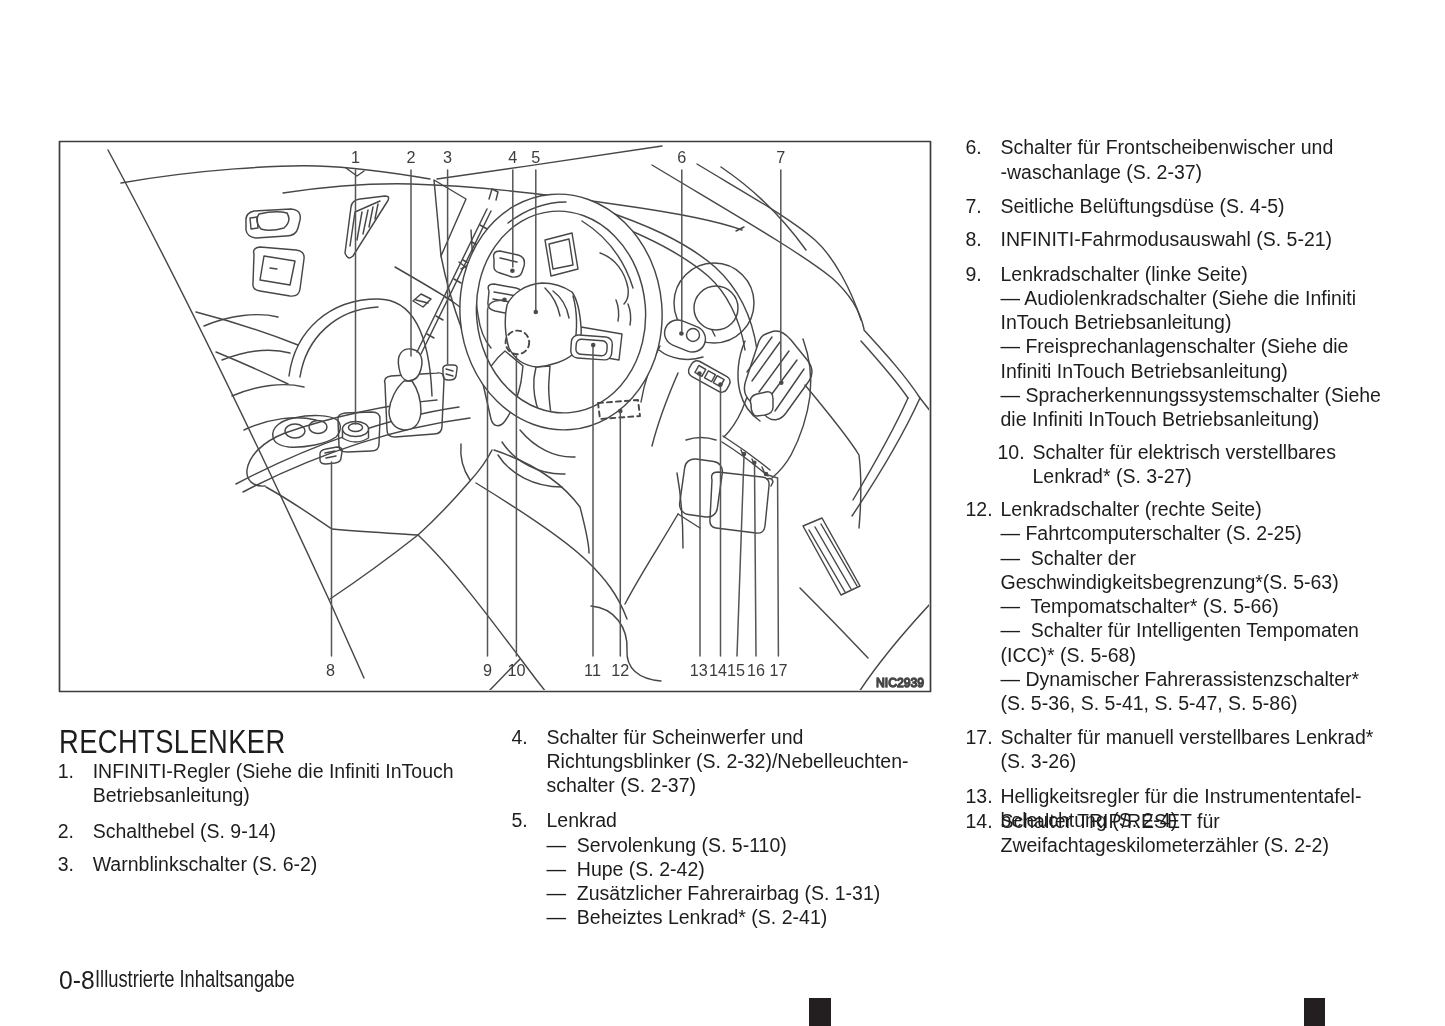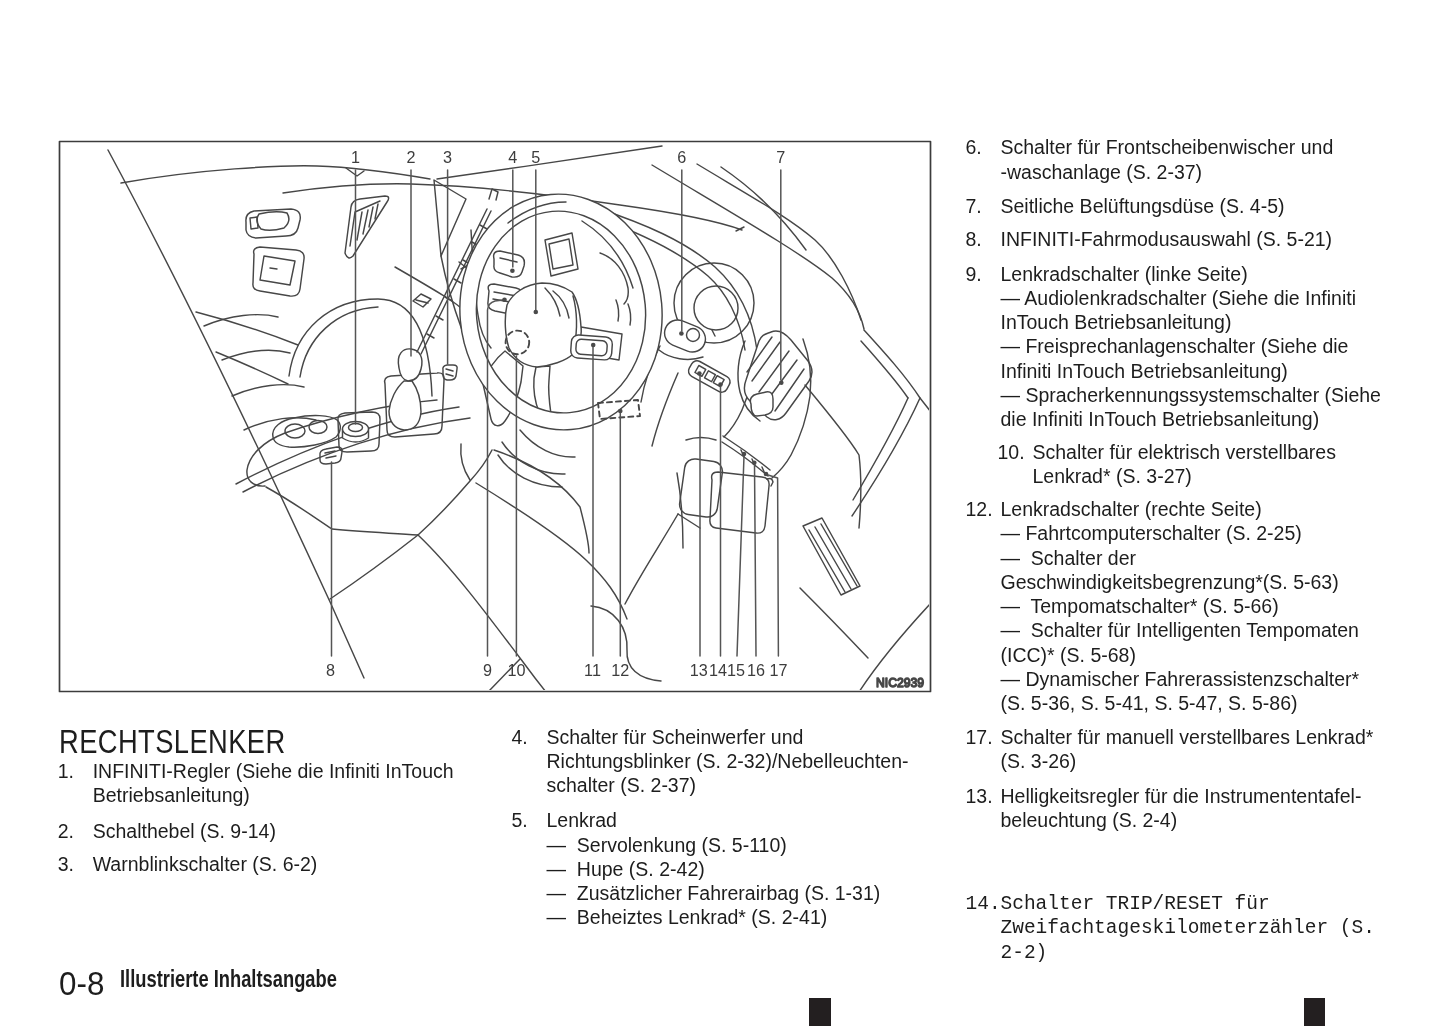--- a/index.html
+++ b/index.html
@@ -355,25 +355,25 @@
   <div class="item" style="top:724.5px;width:440px;">
       <span class="num">17.</span>
       <div class="txt">Schalter für manuell verstellbares Lenkrad*<br>(S. 3-26)</div>
     </div>
 
   <div class="item" style="top:783.8px;width:440px;">
       <span class="num">13.</span>
       <div class="txt">Helligkeitsregler für die Instrumententafel-<br>beleuchtung (S. 2-4)</div>
     </div>
 
-  <div class="item" style="top:892px;width:440px;font-family:Liberation Mono, monospace;">
+  <div class="item" style="top:809px;width:440px;">
       <span class="num">14.</span>
       <div class="txt">Schalter TRIP/RESET für<br>Zweifachtageskilometerzähler (S. 2-2)</div>
     </div>
 </div>
 
-<div class="abs" style="left:59px;top:966.5px;font-size:33px;line-height:1;"><span class="cx" style="transform:scaleX(0.95);">0-8</span></div>
-
-<div class="abs" style="left:120px;top:966.5px;font-size:24.5px;line-height:1;font-weight:bold;"><span class="cx" style="transform:scaleX(0.748);">Illustrierte Inhaltsangabe</span></div>
+<div class="abs" style="left:59px;top:966.5px;font-size:26px;line-height:1;"><span class="cx" style="transform:scaleX(0.95);">0-8</span></div>
+
+<div class="abs" style="left:95px;top:966.5px;font-size:24.5px;line-height:1;font-weight:normal;"><span class="cx" style="transform:scaleX(0.748);">Illustrierte Inhaltsangabe</span></div>
 
 <div class="sq" style="left:809px;"></div>
 
 <div class="sq" style="left:1304px;width:21px;"></div>
 
 </body></html>

